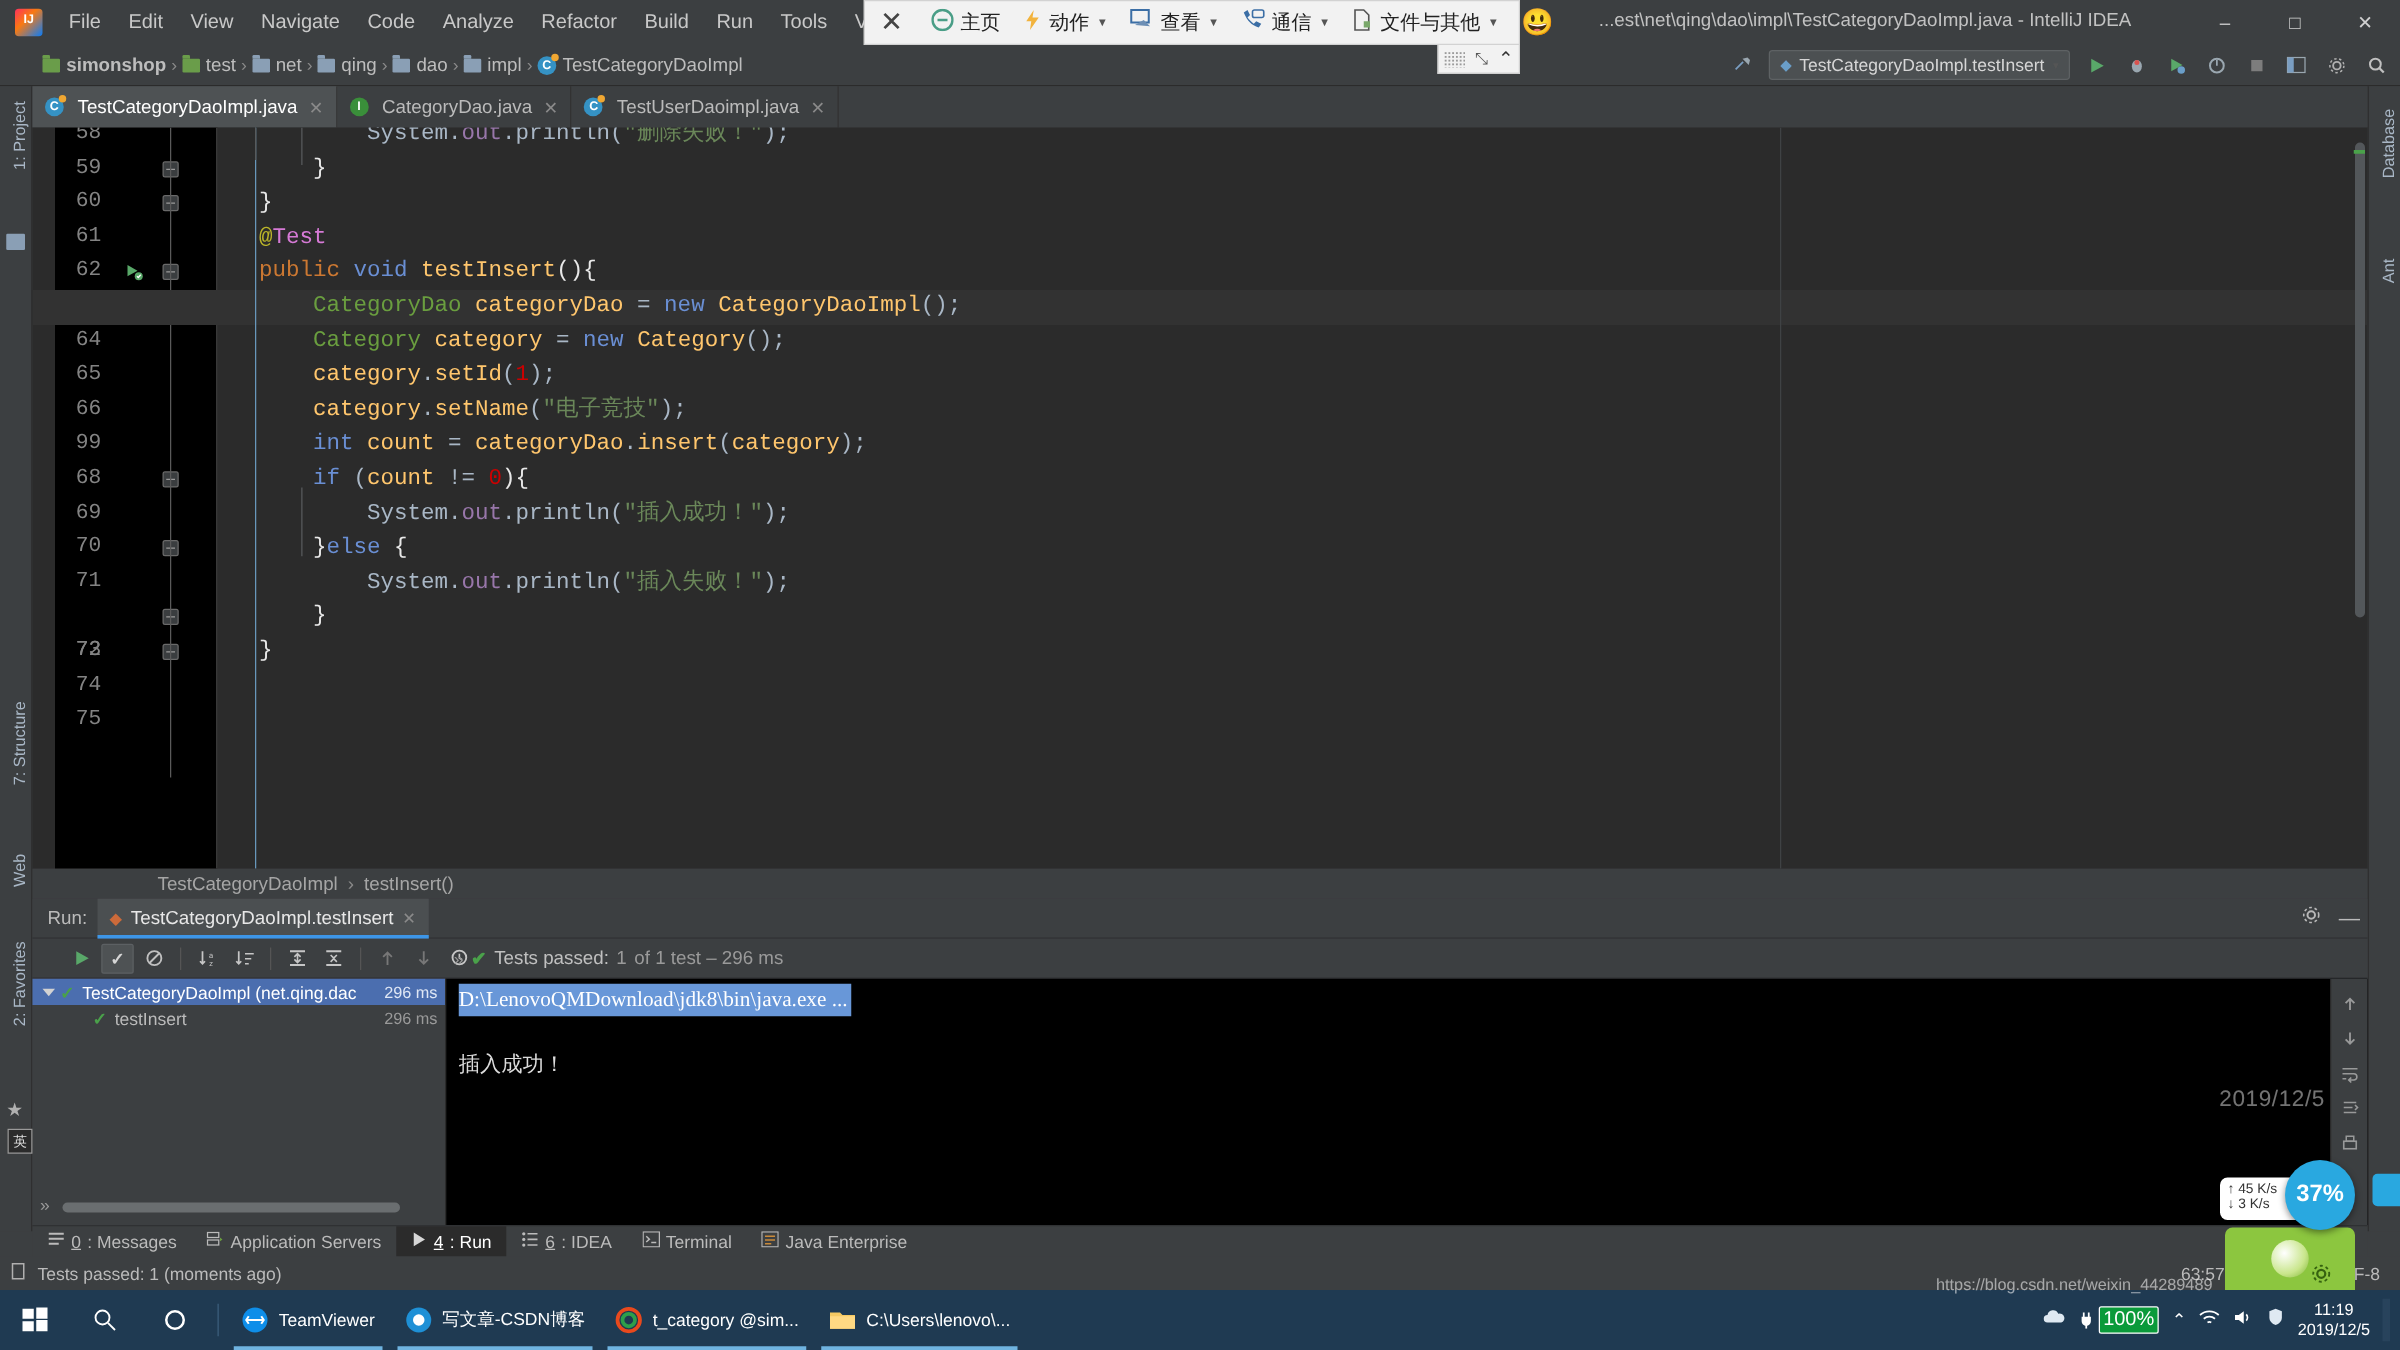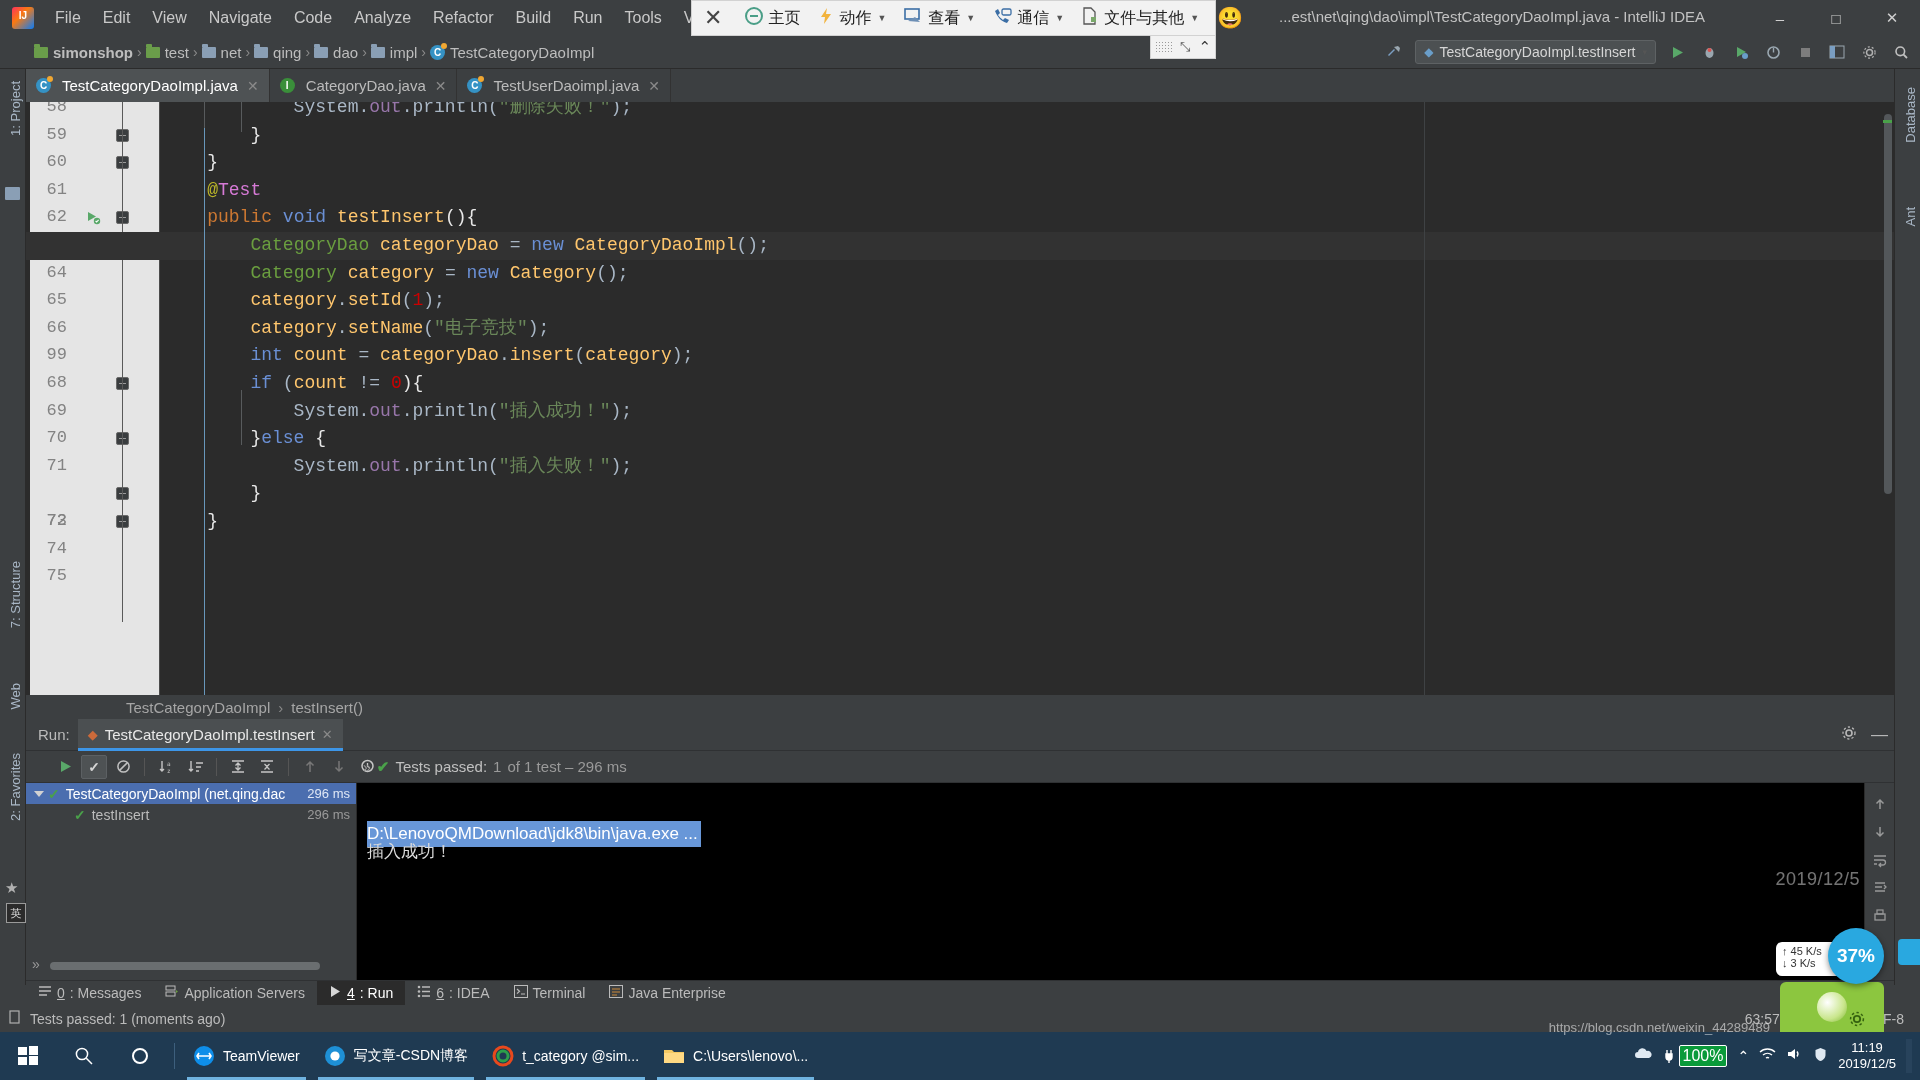--- a/index.html
+++ b/index.html
@@ -6,21 +6,21 @@
   html, body {
     width: 1920px; height: 1080px;
     background: #3c3f41;
     font-family: "Liberation Sans", sans-serif;
     overflow: hidden;
   }
   #root { position: relative; width: 1920px; height: 1080px; }
 
   
   .row { display: flex; align-items: center; }
-  .mono { font-family: Liberation Sans, sans-serif; margin-top: 34px; }
+  .mono { font-family: Liberation Serif, serif; }
 
   
   #titlebar {
     position: absolute; left: 0; top: 0; width: 1920px; height: 36px;
     background: #3c3f41; color: #bbbbbb;
     display: flex; align-items: center;
   }
   .ij-logo {
     width: 22px; height: 22px; margin: 0 10px 0 12px; border-radius: 3px;
     background: linear-gradient(135deg,#fe315d 0%,#f97a12 40%,#087cfa 100%);
@@ -132,22 +132,22 @@
   }
   .etab.active { background: #4e5254; color: #ffffff; }
   .etab .x { color: #8a8a8a; font-size: 14px; margin-left: 3px; }
 
   
   #editor {
     position: absolute; left: 26px; top: 102px; right: 26px; height: 593px;
     background: #2b2b2b; overflow: hidden;
   }
   #gutter {
-    position: absolute; left: 4px; top: 0; width: 130px; height: 100%;
-    background: #e5e5e5; border-right: 1px solid #4b4b4b;
+    position: absolute; left: 18px; top: 0; width: 130px; height: 100%;
+    background: #000000; border-right: 1px solid #4b4b4b;
   }
   .lnum {
     position: absolute; right: 92px; width: 40px; text-align: right;
     font-family: "Liberation Mono", monospace; font-size: 17px; color: #838383;
   }
   .fold {
     position: absolute; left: 86px; width: 13px; height: 13px;
     border: 1px solid #6a6a6a; border-radius: 2px; background: #3a3d3f;
   }
   .fold::after {

